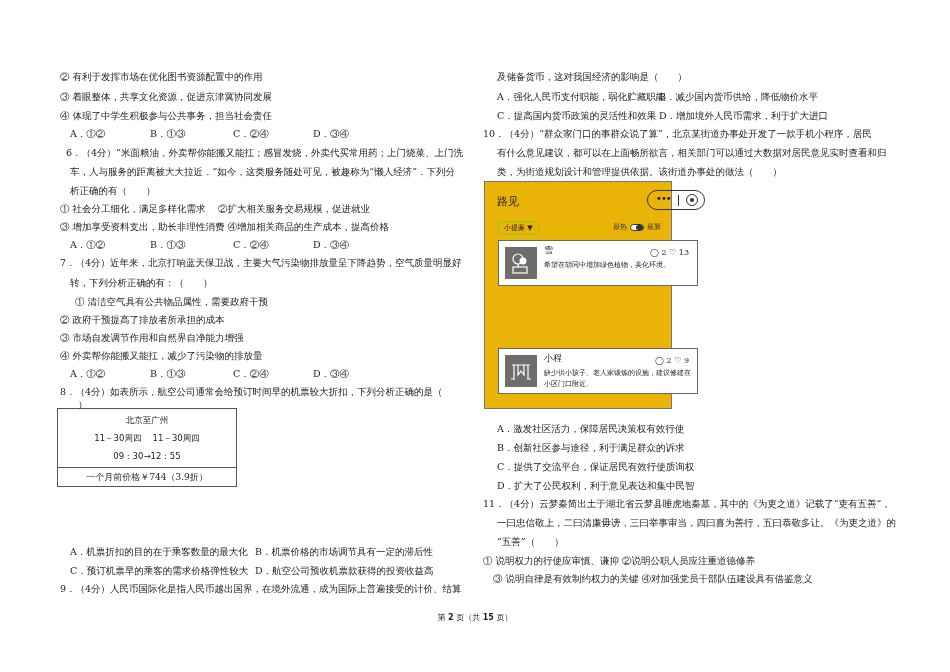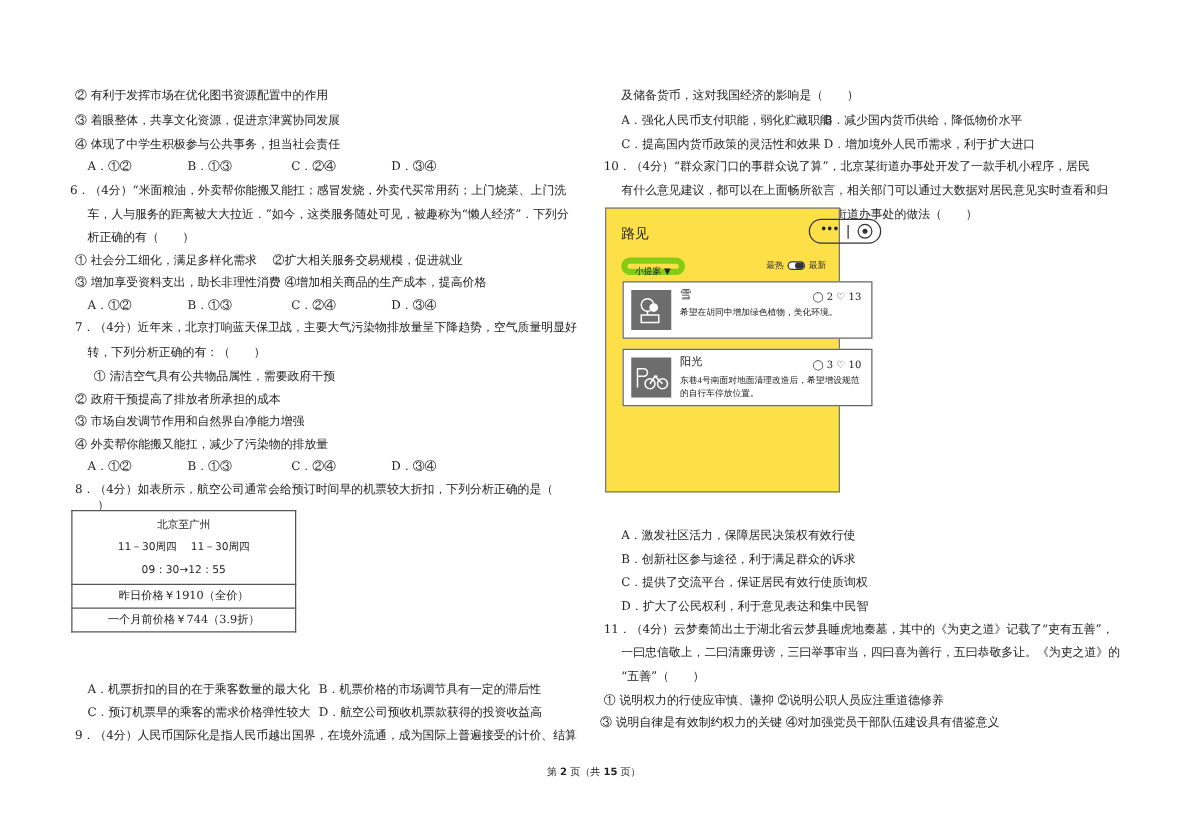--- a/index.html
+++ b/index.html
@@ -19,36 +19,36 @@
     border-collapse: collapse; font-size: 9px;
   }
   .ticket-table td {
     border: 1px solid #555; text-align: center; padding: 0; line-height: 18px;
   }
   .ticket-table td.head { line-height: 16px; padding-top: 2px; padding-bottom: 2px; }
   .ticket-table .sub { display: block; line-height: 18px; font-family: "DejaVu Sans", "Liberation Sans", sans-serif; font-size: 8.5px; }
 
   
   .phone {
-    position: absolute; left: 484px; top: 166px; width: 188px; height: 228px;
-    border: 1px solid #777; background: #fde047;
+    position: absolute; left: 484px; top: 181px; width: 188px; height: 228px;
+    border: 1px solid #777; background: #eab308;
   }
   .phone-title { position: absolute; left: 12px; top: 12px; font-size: 11px; font-family: "DejaVu Sans", sans-serif; }
   .capsule {
     position: absolute; left: 162px; top: 8px; width: 58px; height: 20px;
     border: 1px solid #333; border-radius: 10px;
   }
   .capsule .dots { position: absolute; left: 8px; top: 2px; font-size: 10px; letter-spacing: -1px; font-family: "DejaVu Sans", sans-serif; }
   .capsule .sep { position: absolute; left: 30px; top: 4px; width: 1px; height: 11px; background: #333; }
   .capsule .target { position: absolute; left: 38px; top: 3px; width: 12px; height: 12px; border: 1px solid #333; border-radius: 50%; }
   .capsule .target::after { content: ""; position: absolute; left: 3px; top: 3px; width: 4px; height: 4px; background: #333; border-radius: 50%; }
 
   .filter-pill {
     position: absolute; left: 12px; top: 39px; height: 14px; padding: 0 6px;
-    border: 5px solid #84cc16; border-radius: 8px; font-size: 7px; line-height: 12px;
+    border: 1px solid #84cc16; border-radius: 8px; font-size: 7px; line-height: 12px;
     font-family: "DejaVu Sans", sans-serif;
   }
   .sort-area { position: absolute; right: 10px; top: 40px; font-size: 7px; font-family: "DejaVu Sans", sans-serif; display: flex; align-items: center; gap: 3px; color: #333; }
   .toggle { width: 14px; height: 7px; border: 1px solid #333; border-radius: 4px; position: relative; background: #fff; }
   .toggle::after { content: ""; position: absolute; right: 0; top: 0; width: 7px; height: 5px; background: #333; border-radius: 3px; }
 
   .card {
     position: absolute; left: 13px; width: 200px; height: 46px;
     border: 1px solid #666; background: #fff;
   }
@@ -69,21 +69,21 @@
   <div class="line" style="left:60px;top:70px">② 有利于发挥市场在优化图书资源配置中的作用</div>
   <div class="line" style="left:60px;top:90px">③ 着眼整体，共享文化资源，促进京津冀协同发展</div>
   <div class="line" style="left:60px;top:109px">④ 体现了中学生积极参与公共事务，担当社会责任</div>
   <div class="opt-row" style="left:70px;top:127px">
     <span style="left:0">A．①②</span>
     <span style="left:80px">B．①③</span>
     <span style="left:163px">C．②④</span>
     <span style="left:243px">D．③④</span>
   </div>
 
-  <div class="line" style="left:56px;top:146px">6．（4分）“米面粮油，外卖帮你能搬又能扛；感冒发烧，外卖代买常用药；上门烧菜、上门洗</div>
+  <div class="line" style="left:66px;top:146px">6．（4分）“米面粮油，外卖帮你能搬又能扛；感冒发烧，外卖代买常用药；上门烧菜、上门洗</div>
   <div class="line" style="left:70px;top:165px">车，人与服务的距离被大大拉近．”如今，这类服务随处可见，被趣称为“懒人经济”．下列分</div>
   <div class="line" style="left:70px;top:184px">析正确的有（　　）</div>
   <div class="line" style="left:60px;top:202px">① 社会分工细化，满足多样化需求　 ②扩大相关服务交易规模，促进就业</div>
   <div class="line" style="left:60px;top:220px">③ 增加享受资料支出，助长非理性消费 ④增加相关商品的生产成本，提高价格</div>
   <div class="opt-row" style="left:70px;top:238px">
     <span style="left:0">A．①②</span>
     <span style="left:80px">B．①③</span>
     <span style="left:163px">C．②④</span>
     <span style="left:243px">D．③④</span>
   </div>
@@ -106,23 +106,20 @@
 
   <table class="ticket-table">
     <tbody>
         <tr>
       <td class="head">
         <span class="sub" style="font-family:'DejaVu Serif',serif">北京至广州</span>
         <span class="sub">11－30周四　 11－30周四</span>
         <span class="sub">09：30→12：55</span>
       </td>
     </tr>
-    <tr>
-          <td>昨日价格￥1910（全价）</td>
-        </tr>
     <tr>
           <td>一个月前价格￥744（3.9折）</td>
         </tr>
   </tbody>
     </table>
 
   <div class="opt-row" style="left:70px;top:545px">
     <span style="left:0">A．机票折扣的目的在于乘客数量的最大化</span>
     <span style="left:185px">B．机票价格的市场调节具有一定的滞后性</span>
   </div>
@@ -174,51 +171,49 @@
       <span class="name">雪</span>
       <span class="stats">
         <span>◯</span>
         <span>2</span>
         <span>♡</span>
         <span>13</span>
       </span>
       <div class="text">希望在胡同中增加绿色植物，美化环境。</div>
     </div>
 
-    <div class="card" style="top:112px">
+
+    <div class="card" style="top:166px">
       <div class="thumb">
         <svg width="32" height="32" viewBox="0 0 32 32">
-          <path d="M5 24 V9 H10 a3 3 0 0 1 0 6 H5" fill="none" stroke="#fff" stroke-width="1.2"></path>
-          <circle cx="15" cy="21" r="4" fill="none" stroke="#fff" stroke-width="1.2"></circle>
-          <circle cx="25" cy="21" r="4" fill="none" stroke="#fff" stroke-width="1.2"></circle>
-          <path d="M15 21 L19 15 L25 21 M18 15 H21" fill="none" stroke="#fff" stroke-width="1.2"></path>
+          <path d="M7 10 H25 M9 10 V24 M23 10 V24 M13 10 V20 L16 16 L19 20 V10" fill="none" stroke="#fff" stroke-width="1.2"></path>
+          <path d="M6 24 H10 M22 24 H26" stroke="#fff" stroke-width="1.2"></path>
         </svg>
       </div>
-      <span class="name">阳光</span>
+      <span class="name">小程</span>
       <span class="stats">
         <span>◯</span>
-        <span>3</span>
+        <span>2</span>
         <span>♡</span>
-        <span>10</span>
+        <span>9</span>
       </span>
-      <div class="text">东巷4号南面对地面清理改造后，希望增设规范的自行车停放位置。</div>
-    </div>
-
+      <div class="text">缺少供小孩子、老人家锻炼的设施，建议修建在小区门口附近。</div>
+    </div>
   </div>
 
   <div class="line" style="left:497px;top:422px">A．激发社区活力，保障居民决策权有效行使</div>
   <div class="line" style="left:497px;top:441px">B．创新社区参与途径，利于满足群众的诉求</div>
   <div class="line" style="left:497px;top:460px">C．提供了交流平台，保证居民有效行使质询权</div>
   <div class="line" style="left:497px;top:479px">D．扩大了公民权利，利于意见表达和集中民智</div>
 
   <div class="line" style="left:483px;top:497px">11．（4分）云梦秦简出土于湖北省云梦县睡虎地秦墓，其中的《为吏之道》记载了“吏有五善”，</div>
   <div class="line" style="left:497px;top:516px">一曰忠信敬上，二曰清廉毋谤，三曰举事审当，四曰喜为善行，五曰恭敬多让。《为吏之道》的</div>
   <div class="line" style="left:497px;top:535px">“五善”（　　）</div>
   <div class="line" style="left:483px;top:554px">① 说明权力的行使应审慎、谦抑 ②说明公职人员应注重道德修养</div>
-  <div class="line" style="left:480px;top:572px">③ 说明自律是有效制约权力的关键 ④对加强党员干部队伍建设具有借鉴意义</div>
+  <div class="line" style="left:493px;top:572px">③ 说明自律是有效制约权力的关键 ④对加强党员干部队伍建设具有借鉴意义</div>
 </div>
 
 <div class="footer">
   <span>第</span>
   <b>2</b>
   <span>页（共</span>
   <b>15</b>
   <span>页）</span>
 </div>
 

